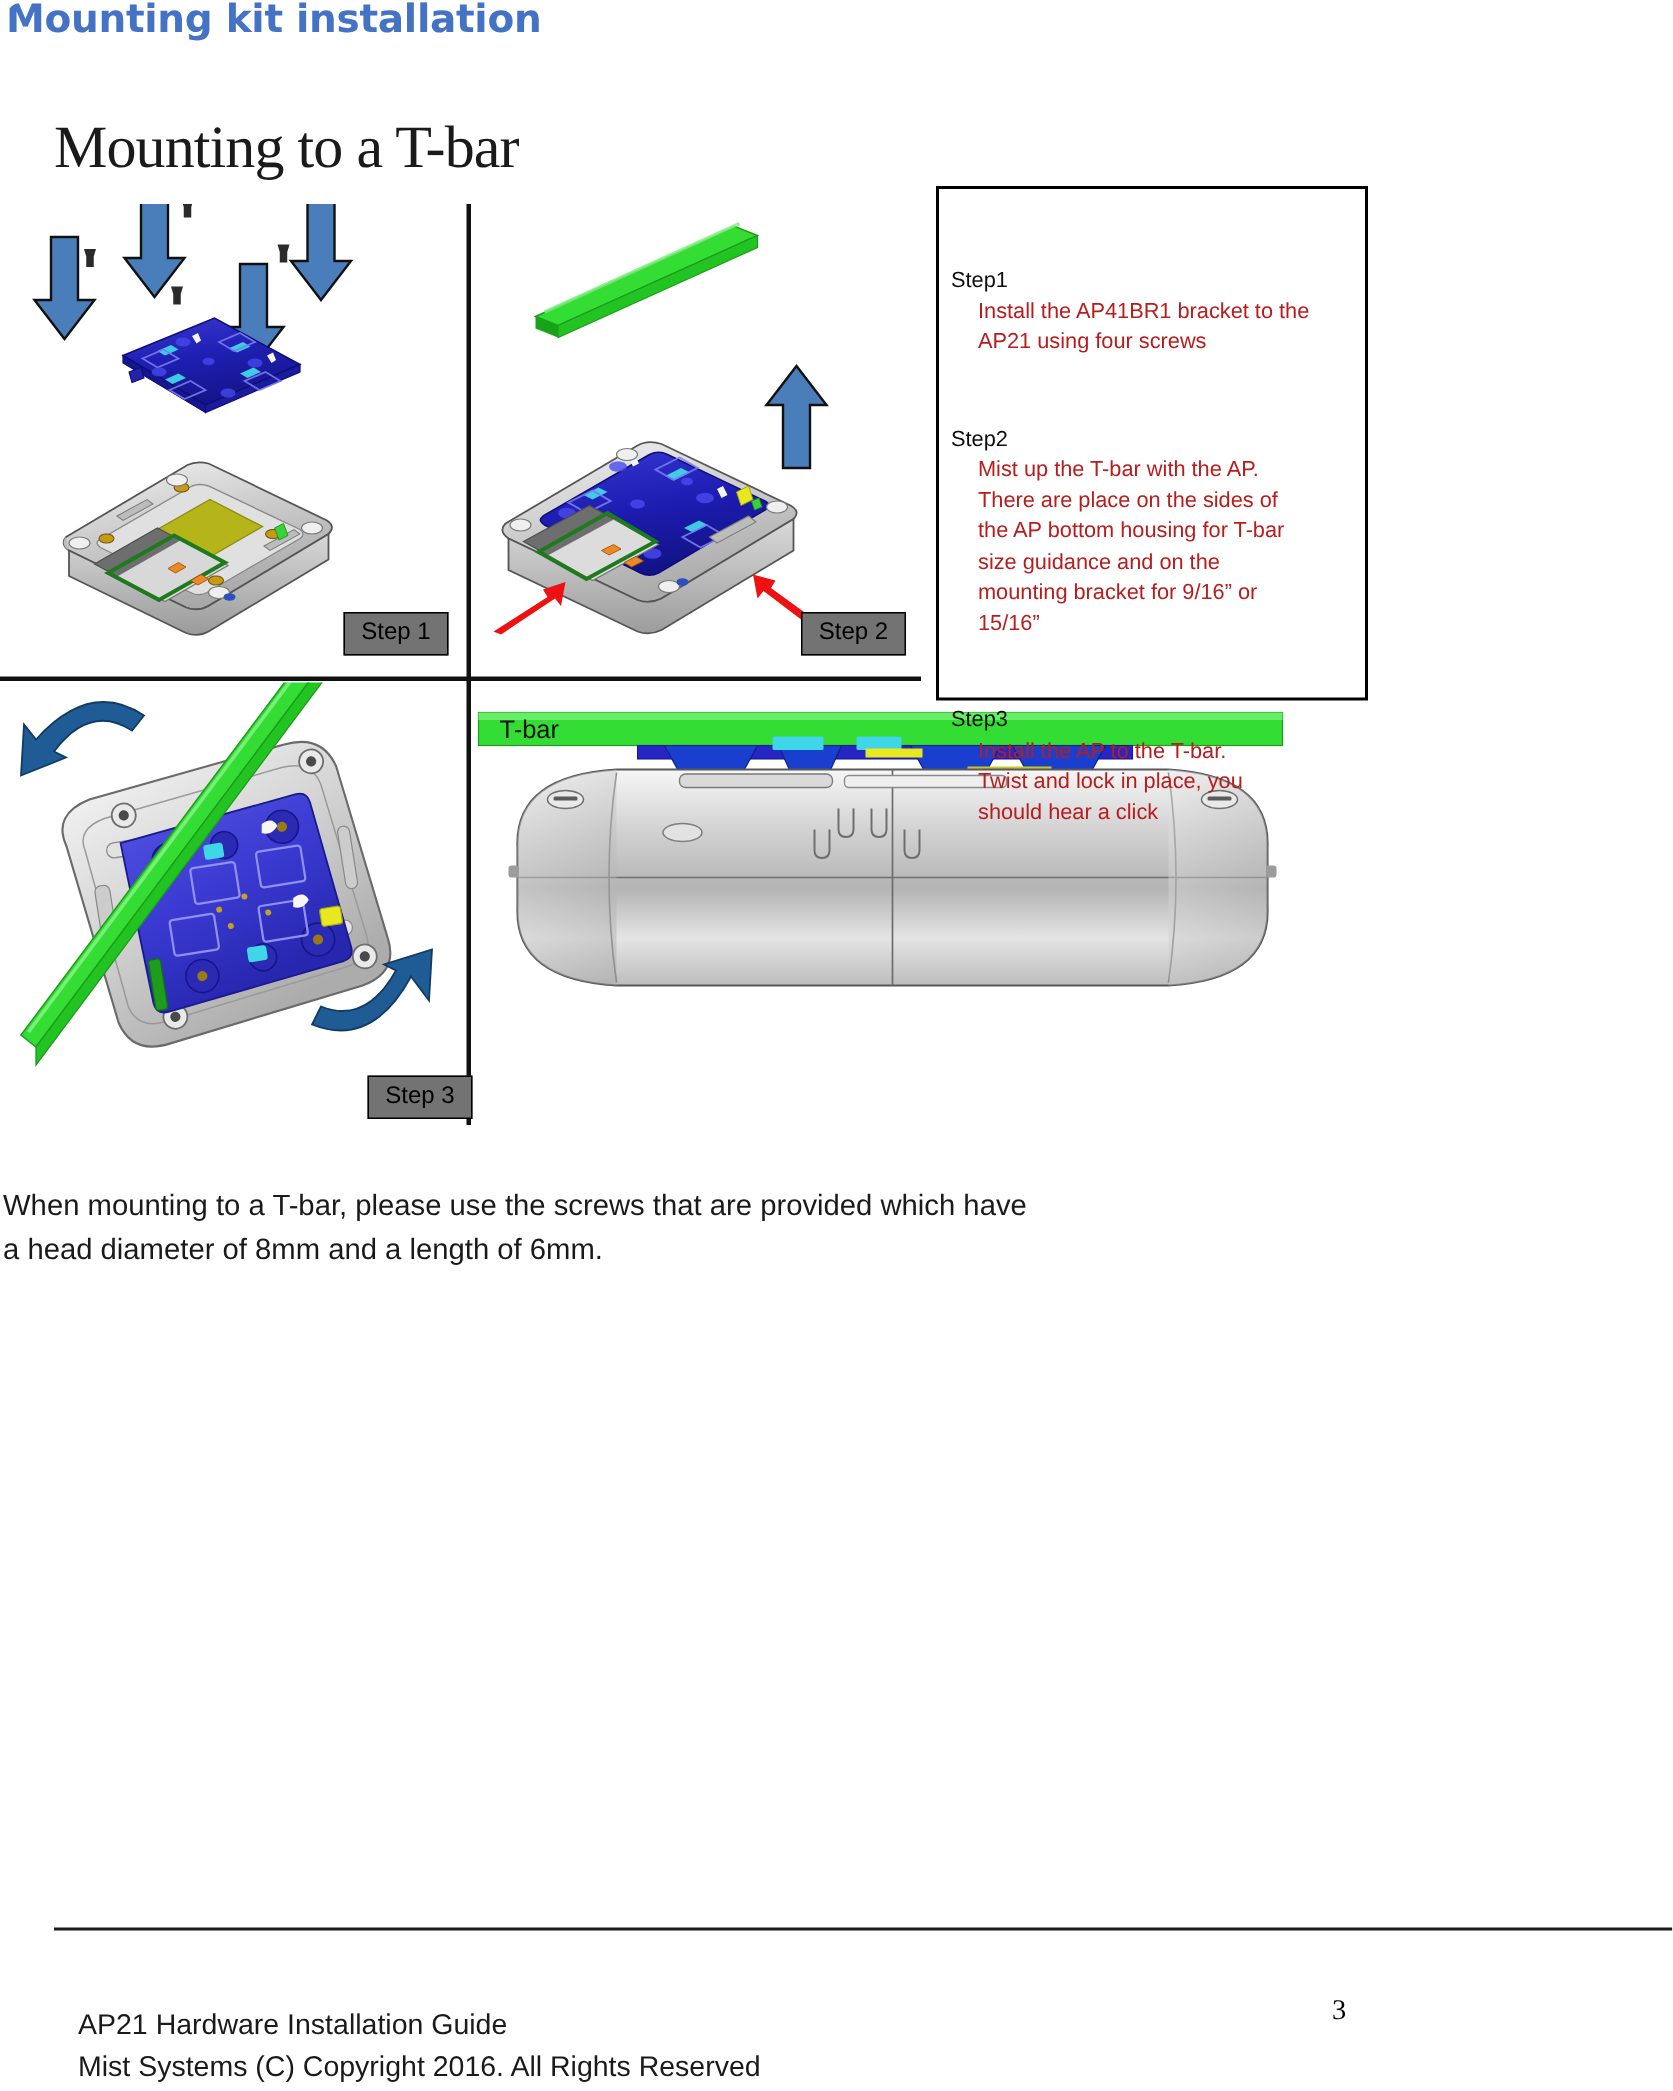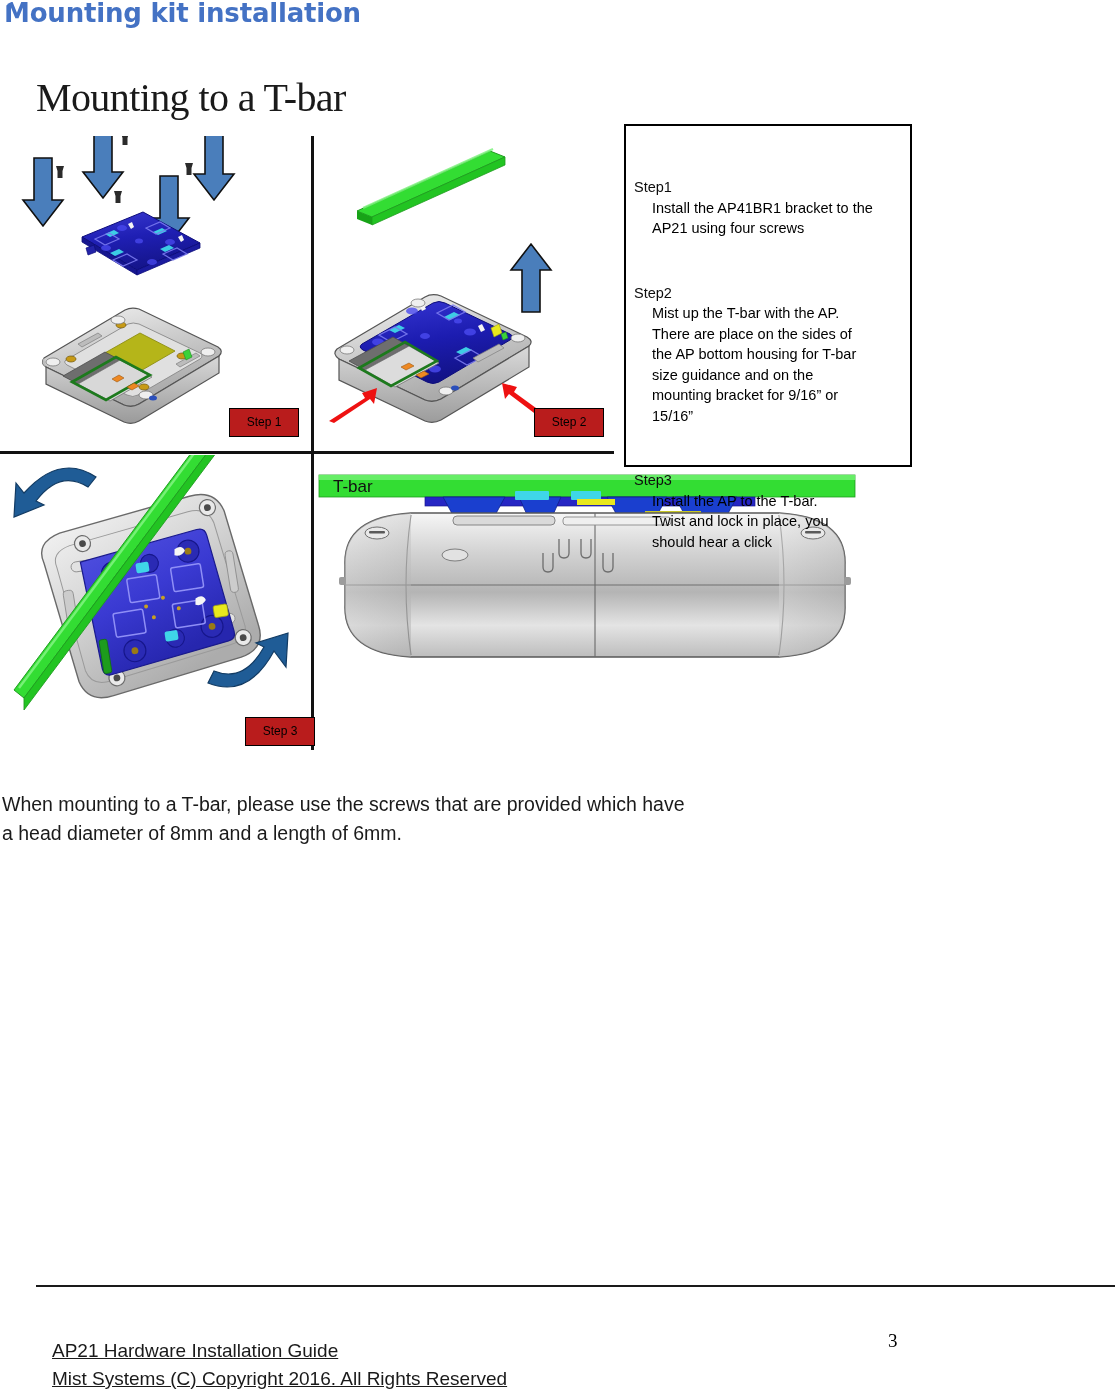--- a/index.html
+++ b/index.html
@@ -62,23 +62,23 @@
     top: 451px;
     width: 614px;
     height: 3px;
     background: #111111;
   }
 
   
   .step-box {
     position: absolute;
     border: 1.5px solid #000000;
-    background: #b91c1c;
+    background: #737373;
     font-family: "Liberation Sans", sans-serif;
-    font-size: 12px;
+    font-size: 16px;
     color: #000000;
     text-align: center;
     line-height: 26px;
     height: 27px;
     white-space: nowrap;
   }
   #step-box-1 { left: 229px; top: 408px; width: 68px; }
   #step-box-2 { left: 534px; top: 408px; width: 68px; }
   #step-box-3 { left: 229px; top: 717px; width: 68px; margin-left: 16px; }
 
@@ -98,21 +98,21 @@
     font-family: "Liberation Sans", sans-serif;
     font-size: 14.5px;
     color: #0d0d0d;
     line-height: 20.5px;
     white-space: nowrap;
     margin-top: 44px;
   }
   .instr-body {
     font-family: "Liberation Sans", sans-serif;
     font-size: 14.5px;
-    color: #000000;
+    color: #b91c1c;
     line-height: 20.5px;
     padding-left: 18px;
   }
   .instr-body div { white-space: nowrap; }
 
   
   .cell { position: absolute; }
   #cell-step1 { left: 0px;   top: 136px; width: 311px; height: 315px; }
   #cell-step2 { left: 315px; top: 136px; width: 299px; height: 315px; }
   #cell-step3 { left: 0px;   top: 455px; width: 311px; height: 295px; }
@@ -152,21 +152,21 @@
   }
   .footer-text {
     position: absolute;
     left: 52px;
     top: 1337px;
     font-family: "Liberation Sans", sans-serif;
     font-size: 19px;
     line-height: 28px;
     color: #1a1a1a;
   }
-  .footer-text div { white-space: nowrap; text-decoration: underline; }
+  .footer-text div { white-space: nowrap; }
 </style>
 </head>
 <body>
 
 <div id="page">
 
   <div class="doc-heading">Mounting kit installation</div>
 
   <div class="figure-title">Mounting to a T-bar</div>
 

